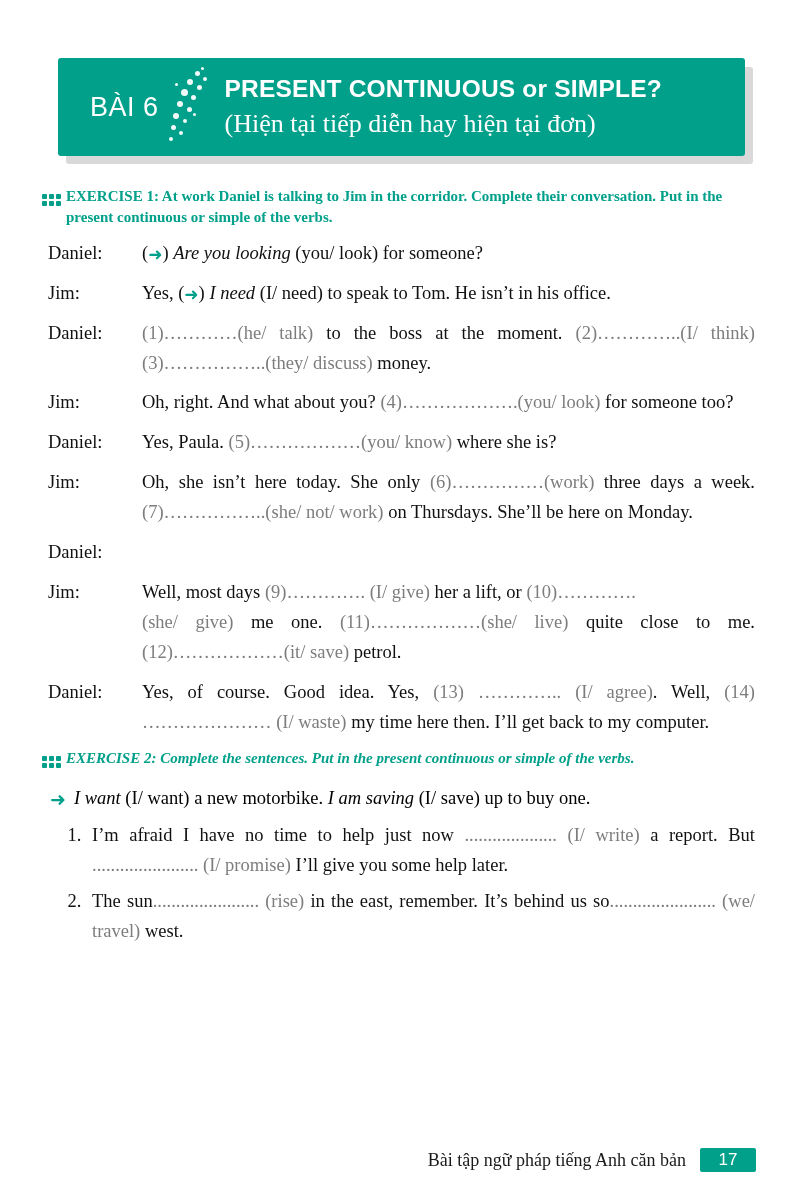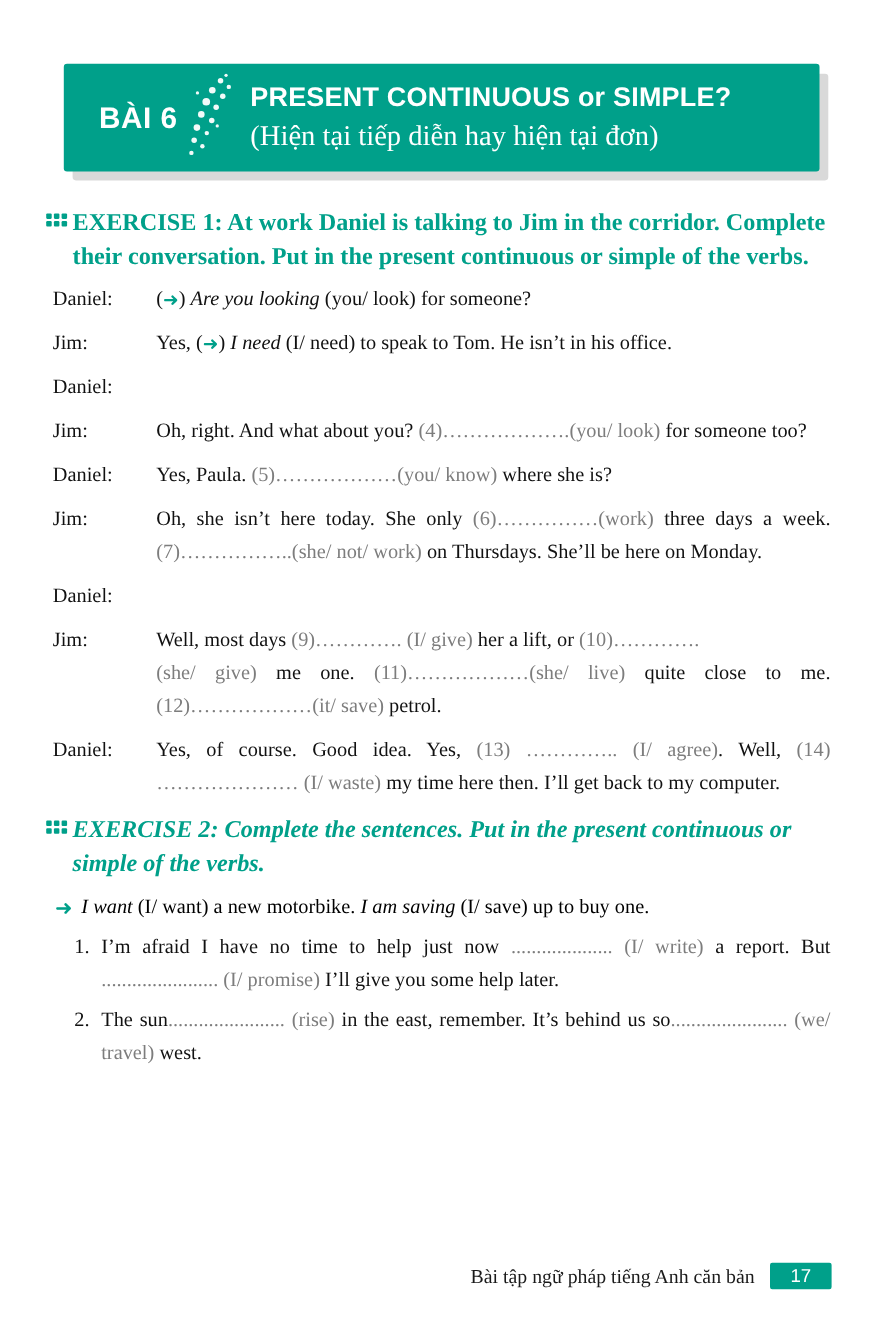--- a/index.html
+++ b/index.html
@@ -39,21 +39,21 @@
     border-radius: 3px;
     height: 98px;
     display: flex;
     align-items: center;
     padding: 0 18px;
     color: #ffffff;
     overflow: hidden;
   }
   .banner-number {
     font-family: "Liberation Sans", sans-serif;
-    font-weight: bold;
+    font-weight: normal;
     font-size: 27px;
     letter-spacing: 0.5px;
     white-space: nowrap;
     padding-left: 14px;
   }
   .banner-dots {
     width: 52px;
     height: 84px;
     position: relative;
     flex: 0 0 auto;
@@ -89,21 +89,21 @@
   
   .content {
     padding: 0 45px 0 42px;
     margin-top: 30px;
   }
 
   .ex-head {
     color: #00A08A;
     font-family: "Liberation Serif", serif;
     font-weight: bold;
-    font-size: 22px;
+    font-size: 15px;
     line-height: 1.42;
     display: flex;
     align-items: flex-start;
     margin-bottom: 8px;
   }
   .ex-head .marker {
     flex: 0 0 auto;
     width: 24px;
     height: 18px;
     position: relative;
@@ -274,20 +274,23 @@
 
       <div class="d-row">
         <div class="d-speaker">Jim:</div>
         <div class="d-text">
           Yes, (<span class="arrow">➜</span>) <span class="it">I need</span> (I/ need) to speak to Tom. He isn’t in his office.
         </div>
       </div>
 
       <div class="d-row">
         <div class="d-speaker">Daniel:</div>
+        <div class="d-text">
+          <span class="gap">(1)…………(he/ talk)</span> to the boss at the moment. <span class="gap">(2)…………..(I/ think) (3)……………..(they/ discuss)</span> money.
+        </div>
       </div>
 
       <div class="d-row">
         <div class="d-speaker">Jim:</div>
         <div class="d-text">
           Oh, right. And what about you? <span class="gap">(4)……………….(you/ look)</span> for someone too?
         </div>
       </div>
 
       <div class="d-row">

